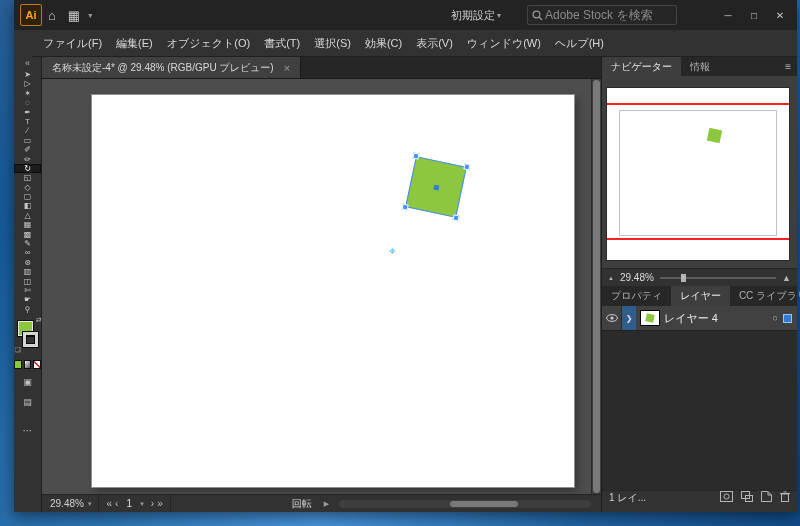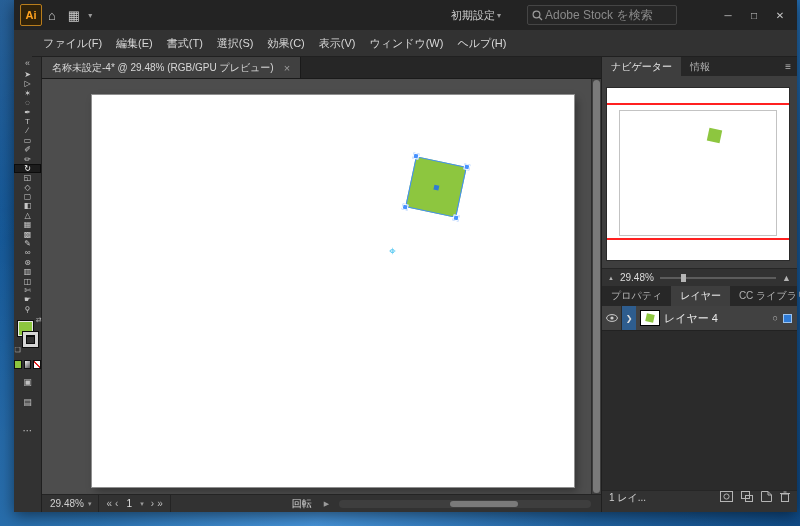--- a/index.html
+++ b/index.html
@@ -146,20 +146,21 @@
     <span class="winbtns">
       <span class="winbtn">─</span>
       <span class="winbtn">□</span>
       <span class="winbtn">✕</span>
     </span>
   </div>
 
   <div class="menubar">
       <span class="menu-item">ファイル(F)</span>
       <span class="menu-item">編集(E)</span>
+      <span class="menu-item">オブジェクト(O)</span>
       <span class="menu-item">書式(T)</span>
       <span class="menu-item">選択(S)</span>
       <span class="menu-item">効果(C)</span>
       <span class="menu-item">表示(V)</span>
       <span class="menu-item">ウィンドウ(W)</span>
       <span class="menu-item">ヘルプ(H)</span>
     </div>
 
   <div class="toolbar">
     <span class="tb-collapse">«</span>

